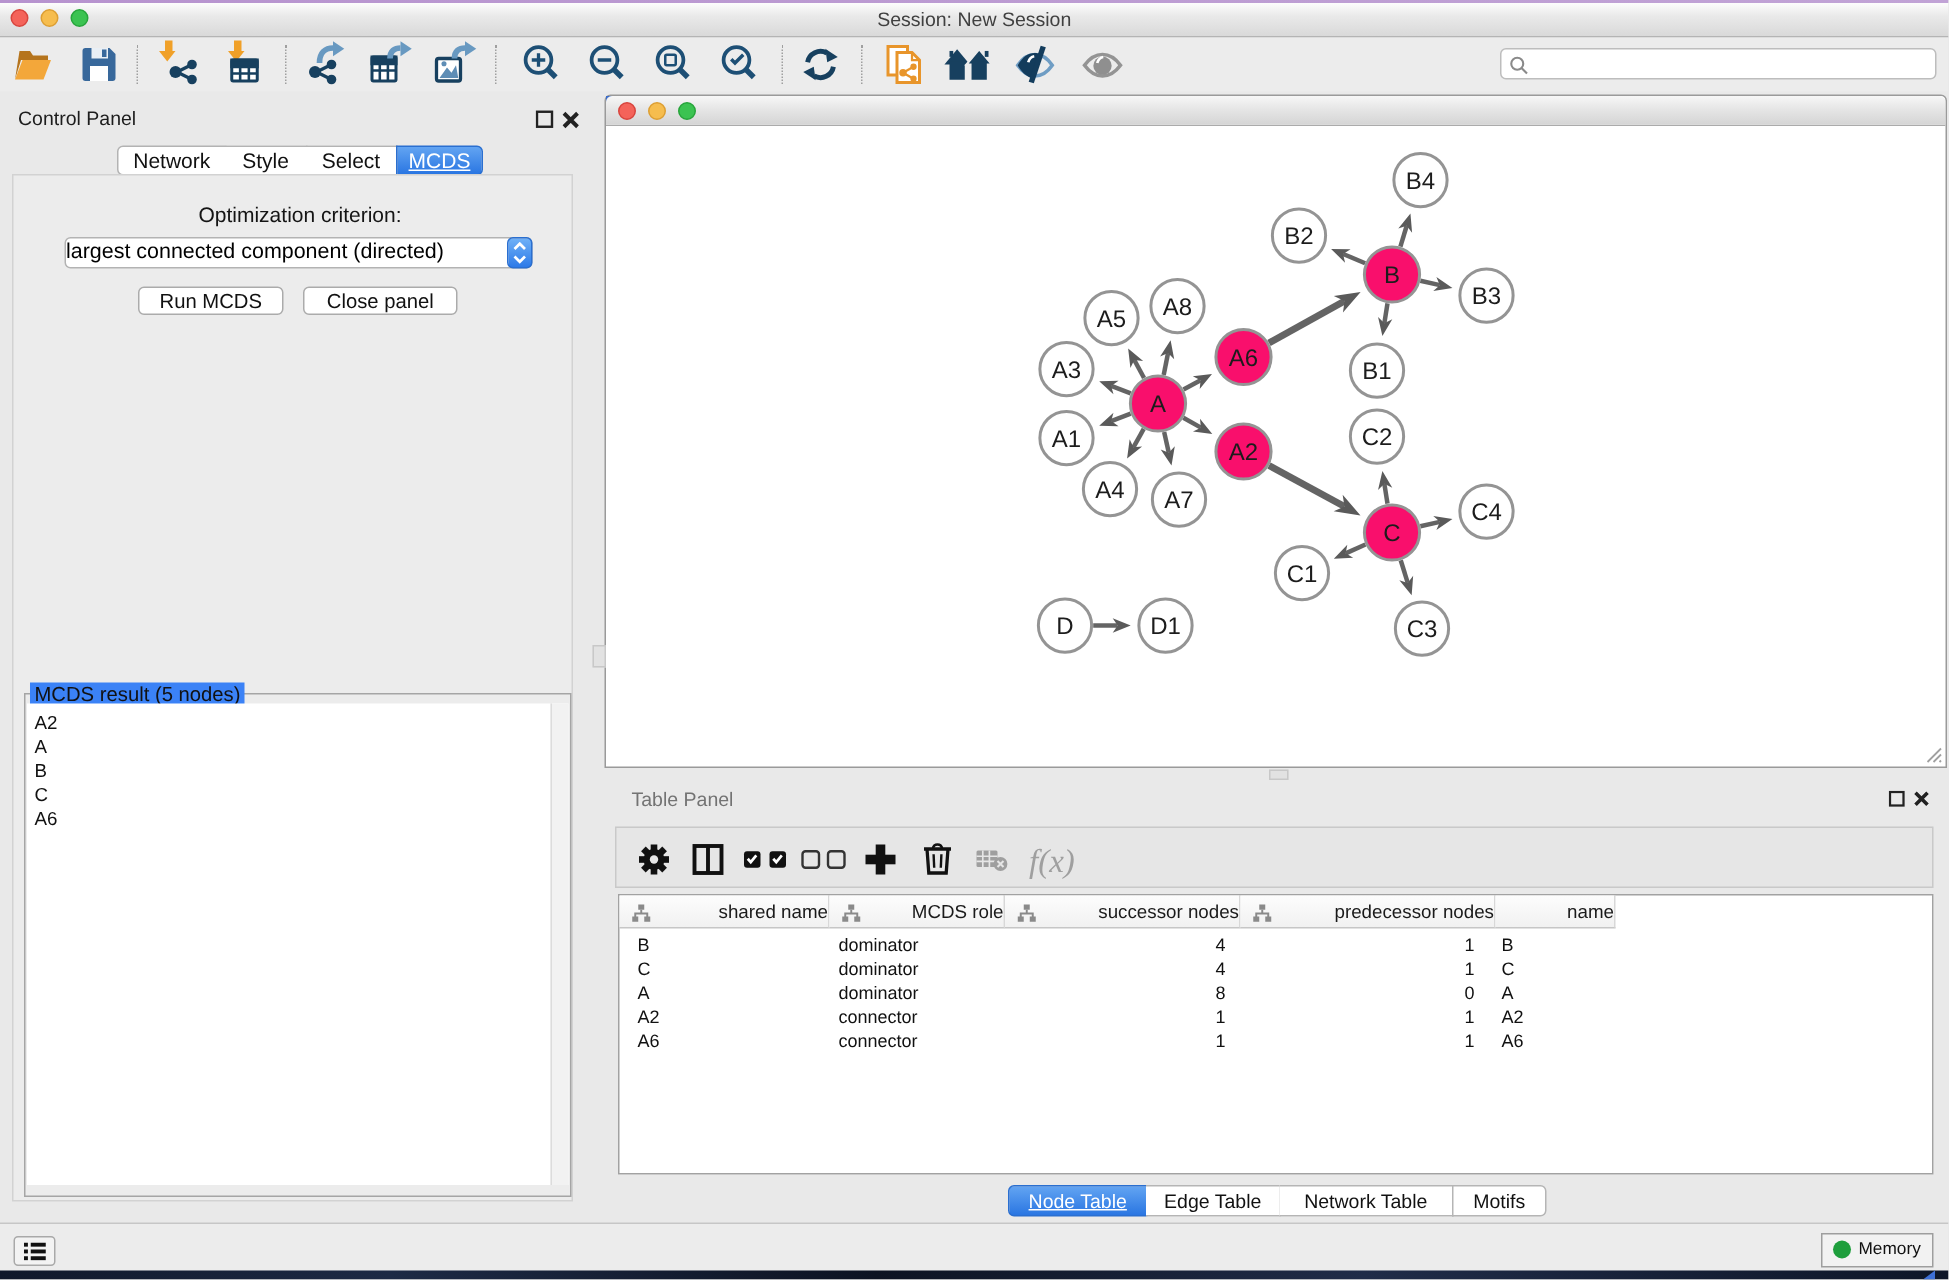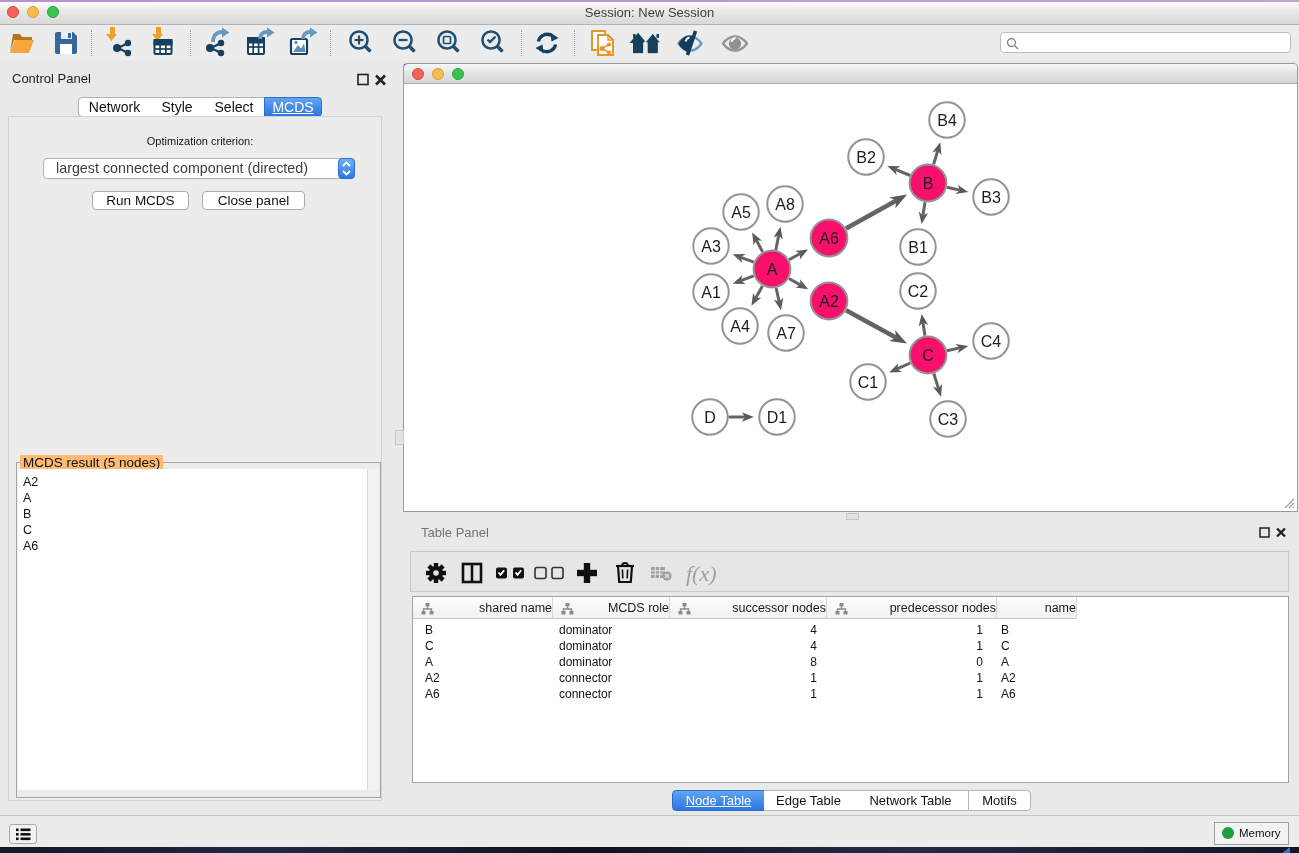--- a/index.html
+++ b/index.html
@@ -16,26 +16,26 @@
 #apptitle { left:0; top:5px; width:1299px; text-align:center; font-size:13px; color:#404040; }
 
 #toolbar { left:0; top:25px; width:1299px; height:36px; background:#ececec; }
 .tsep { top:30px; width:0; height:26px; border-left:1px dotted #9f9f9f; }
 #search { left:1000px; top:32px; width:291px; height:21px; background:#fff; border:1px solid #bdbdbd; border-radius:4px; }
 
 #cp-title { left:12px; top:71px; font-size:13px; color:#1d1d1d; }
 .tab { top:97px; height:20px; background:#fff; border:1px solid #b3b3b3; font-size:14px; color:#111; text-align:center; line-height:19px; }
 .tabsel, .btab.tabsel { background:linear-gradient(#62a4f2,#2a76e2); color:#fff; border-color:#2a6fd0;text-decoration:underline; }
 #cp-body { left:8px; top:116px; width:374px; height:685px; background:#ececec; border:1px solid #d2d2d2; }
-#optlabel { left:13px; top:135px; width:374px; text-align:center; font-size:11px; color:#151515; }
-#dropdown { left:43px; top:158px; width:312px; height:21px; background:#fff; border:1px solid #b3b3b3; border-radius:4px; font-size:14.3px; color:#404040; line-height:19px; padding-left:12px; }
+#optlabel { left:13px; top:135px; width:374px; text-align:center; font-size:14px; color:#151515; }
+#dropdown { left:43px; top:158px; width:312px; height:21px; background:#fff; border:1px solid #b3b3b3; border-radius:4px; font-size:14.3px; color:#000000; line-height:19px; }
 #stepper { left:338px; top:158px; width:17px; height:21px; background:linear-gradient(#6fb1f7,#2d7ae8); border-radius:4px; border:1px solid #2a6fd0; }
 .btn { top:191px; height:19px; background:#fff; border:1px solid #ababab; border-radius:4px; font-size:13.5px; color:#111; text-align:center; line-height:17px; }
 #fieldset { left:16px; top:462px; width:365px; height:336px; border:1px solid #a5a5a5; }
-#legend { left:20px; top:455px; background:#fdba74; font-size:13.5px; color:#111; padding:0 3px; }
+#legend { left:20px; top:455px; background:#3b82f6; font-size:13.5px; color:#111; padding:0 3px; }
 #mlist { left:18px; top:469px; width:361px; height:321px; background:#fff; font-size:12.5px; color:#111; line-height:16px; padding:5px 0 0 5px; }
 #mscroll { left:367px; top:469px; width:12px; height:321px; background:#f2f2f2; border-left:1px solid #dcdcdc; }
 
 #netwin { left:403px; top:63px; width:895px; height:449px; background:#fff; border:1px solid #9a9a9a; border-radius:4px 4px 0 0; }
 #nettitle { left:0; top:0; width:893px; height:20px; background:linear-gradient(#f7f7f7,#e6e6e6 45%,#d5d5d5); border-bottom:1px solid #ababab; border-radius:4px 4px 0 0; }
 #netname { left:0; top:3px; width:893px; text-align:center; font-size:13px; color:#333; }
 .nlight { width:12px; height:12px; border-radius:50%; top:4px; }
 #graphbox { left:404px; top:85px; width:894px; height:426px; }
 
 #tp-title { left:421px; top:525px; font-size:13px; color:#737373; }

